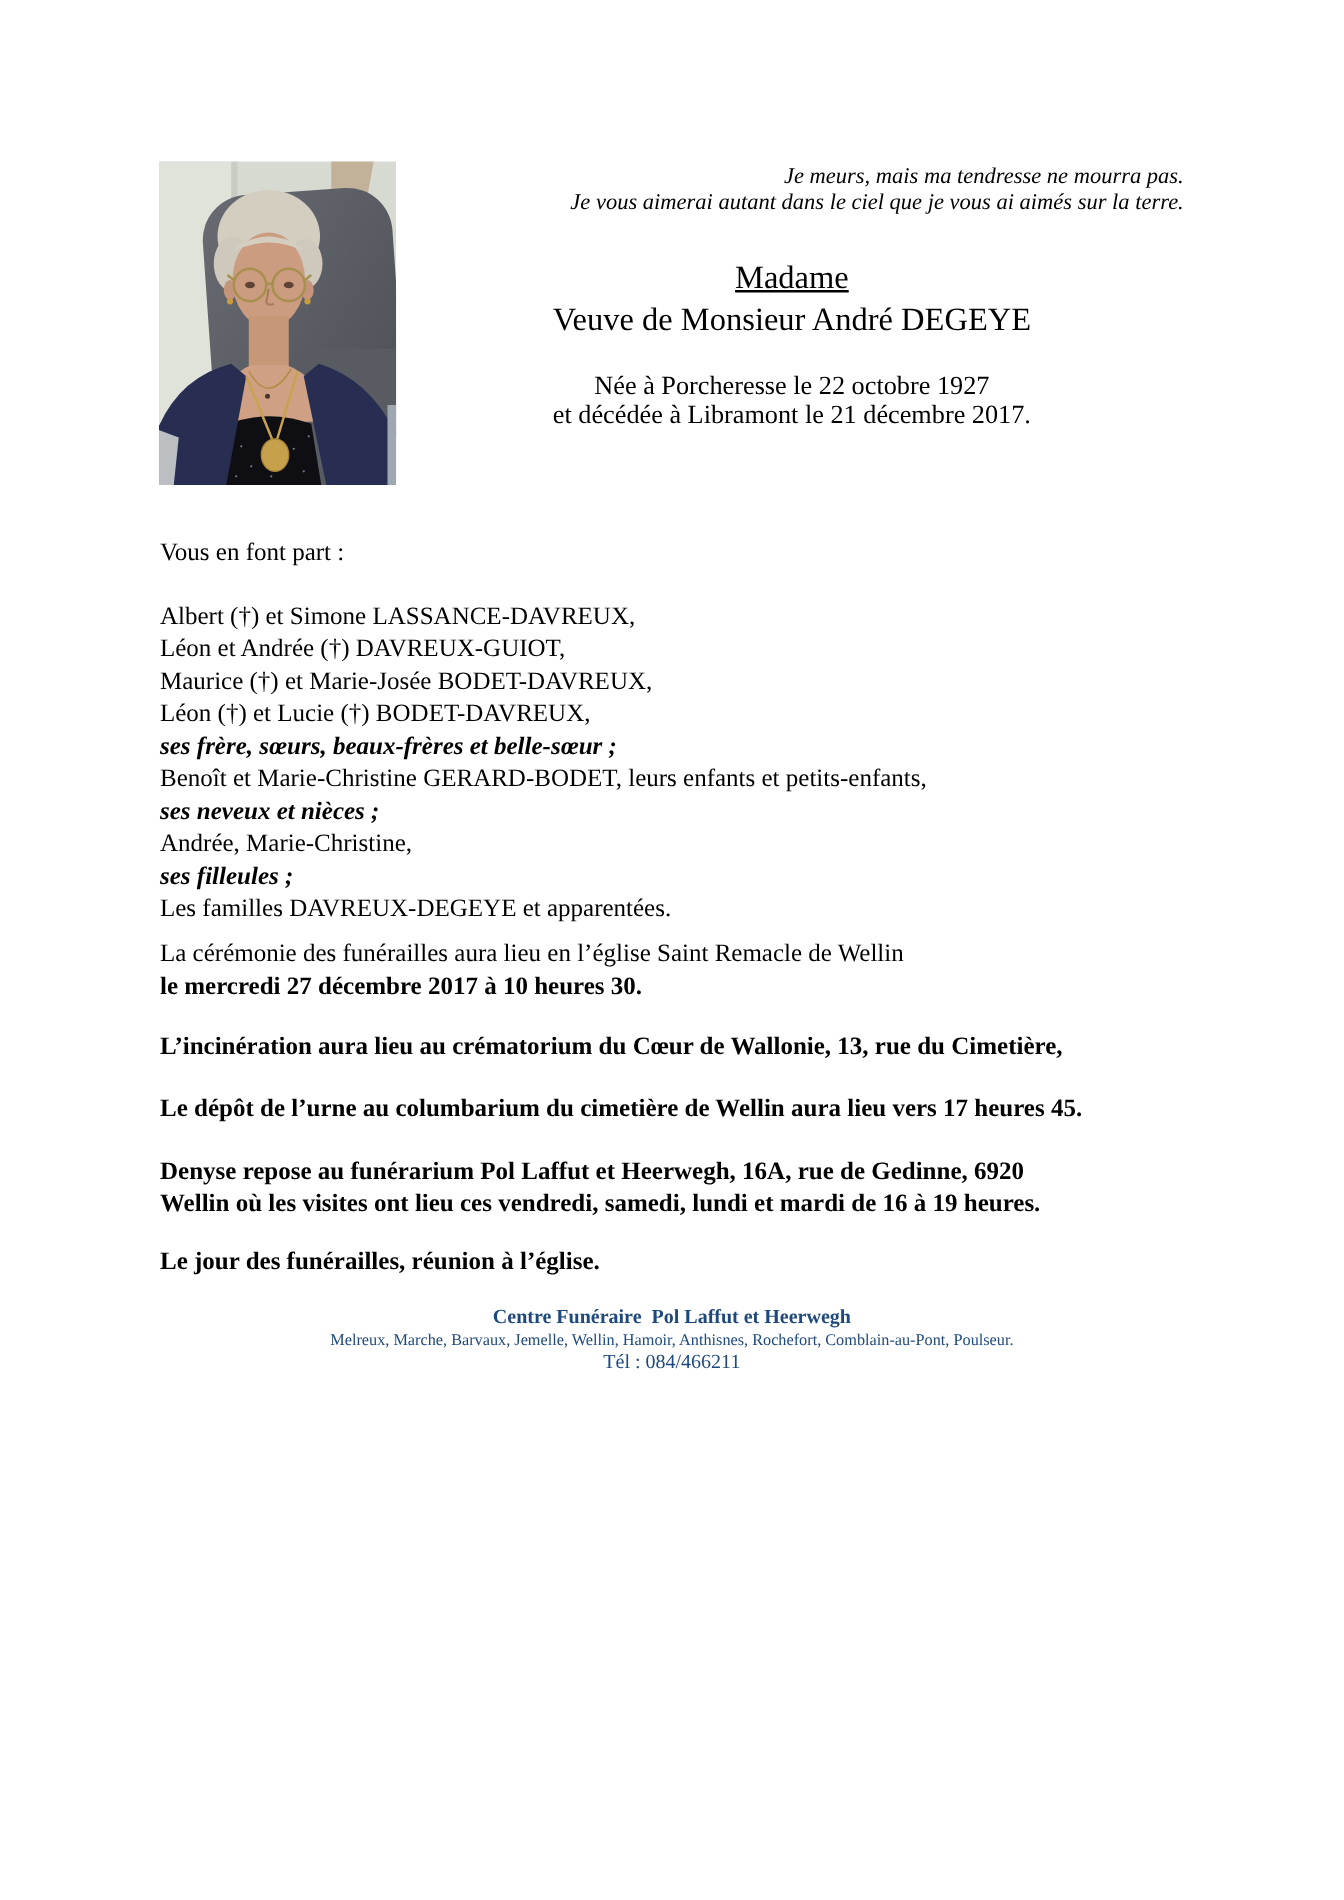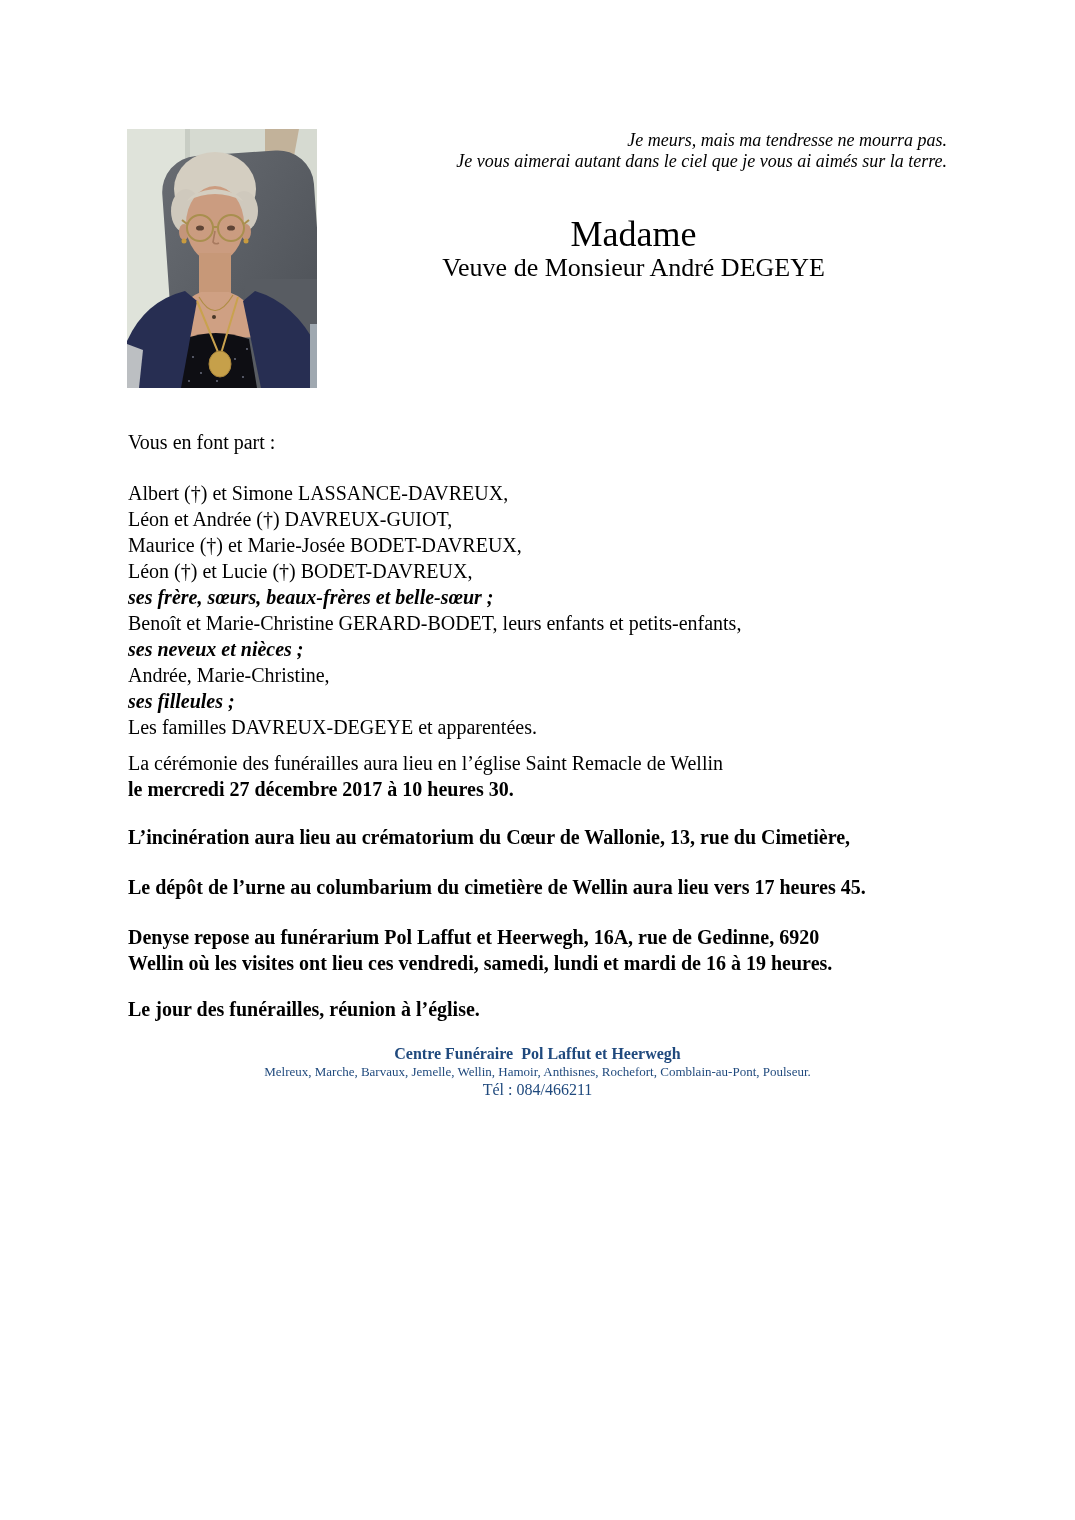--- a/index.html
+++ b/index.html
@@ -29,21 +29,21 @@
     top: 130px;
     width: 627px;
   }
   .epitaph {
     text-align: right;
     font-style: italic;
     font-size: 18px;
     line-height: 21px;
   }
   .title-block { text-align: center; }
-  .salutation { font-size: 36px; line-height: 36px; margin-top: 44px; }
+  .salutation { font-size: 26px; line-height: 36px; margin-top: 32px; text-decoration: underline; }
   .deceased-name { font-size: 32px; line-height: 38px; }
   .relation { font-size: 26px; line-height: 31px; }
   .vital { font-size: 21px; line-height: 23px; margin-top: 26px; text-align:center; }
 
   .body {
     position: absolute;
     left: 128px;
     right: 128px;
     top: 429px;
     font-size: 20px;
@@ -147,20 +147,24 @@
   </div>
 
   <div class="header">
     <div class="epitaph">
       <div class="epitaph-line">Je meurs, mais ma tendresse ne mourra pas.</div>
       <div class="epitaph-line">Je vous aimerai autant dans le ciel que je vous ai aimés sur la terre.</div>
     </div>
     <div class="title-block">
       <div class="salutation">Madame</div>
       <div class="relation">Veuve de Monsieur André DEGEYE</div>
+      <div class="vital">
+        <div>Née à Porcheresse le 22 octobre 1927</div>
+        <div>et décédée à Libramont le 21 décembre 2017.</div>
+      </div>
     </div>
   </div>
 
   <div class="body">
     <div class="line">Vous en font part :</div>
 
     <div class="line gap-lg">Albert (†) et Simone LASSANCE-DAVREUX,</div>
     <div class="line">Léon et Andrée (†) DAVREUX-GUIOT,</div>
     <div class="line">Maurice (†) et Marie-Josée BODET-DAVREUX,</div>
     <div class="line">Léon (†) et Lucie (†) BODET-DAVREUX,</div>

